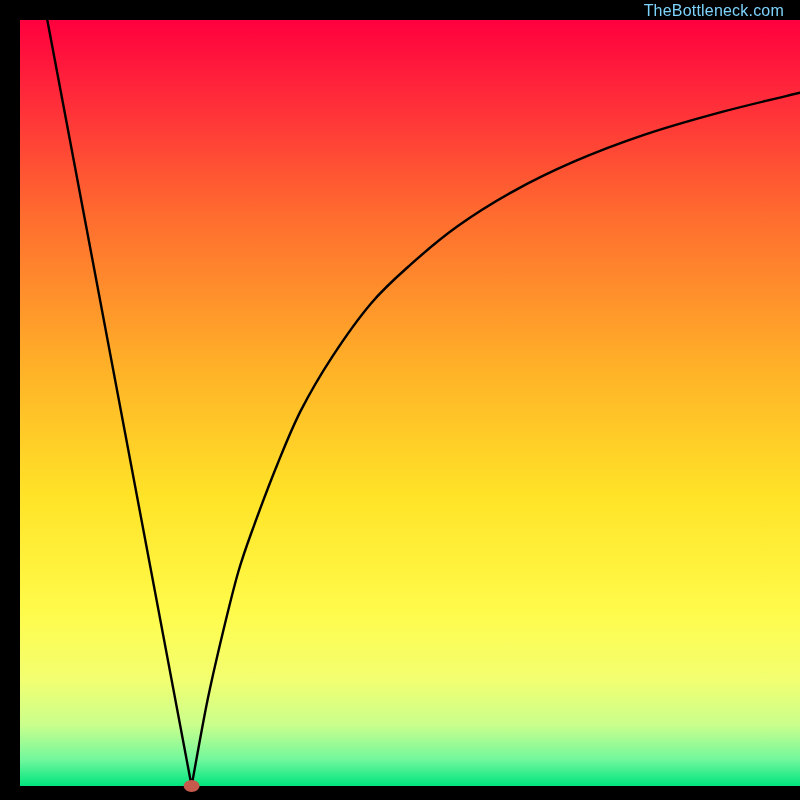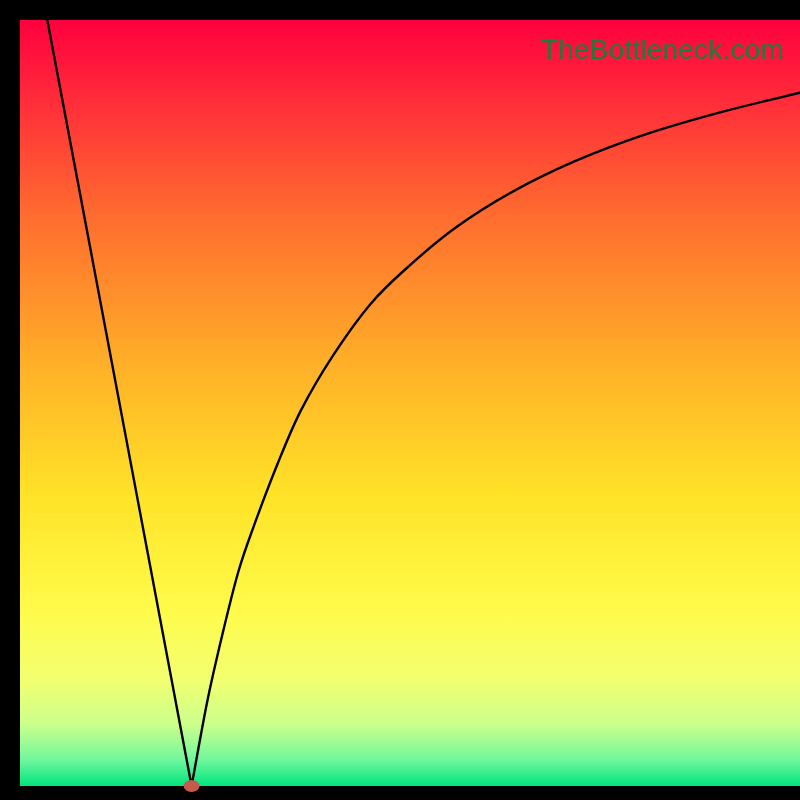--- a/index.html
+++ b/index.html
@@ -16,25 +16,24 @@
     width: 800px;
     height: 800px;
   }
   svg {
     display: block;
   }
   .watermark {
     position: absolute;
     top: 2px;
     right: 16px;
-    color: #15803d;
-    font-size: 28px;
+    color: #7dd3fc;
+    font-size: 16px;
     font-weight: 400;
     letter-spacing: 0.2px;
-    margin-top: 32px;
   }
 </style>
 </head>
 <body>
 
 <div class="canvas-wrap">
   <svg id="chart-svg" width="800" height="800" viewBox="0 0 800 800">
     <defs>
       <linearGradient id="bg-grad" x1="0" y1="0" x2="0" y2="1">
           <stop offset="0%" stop-color="#ff003e"></stop>

